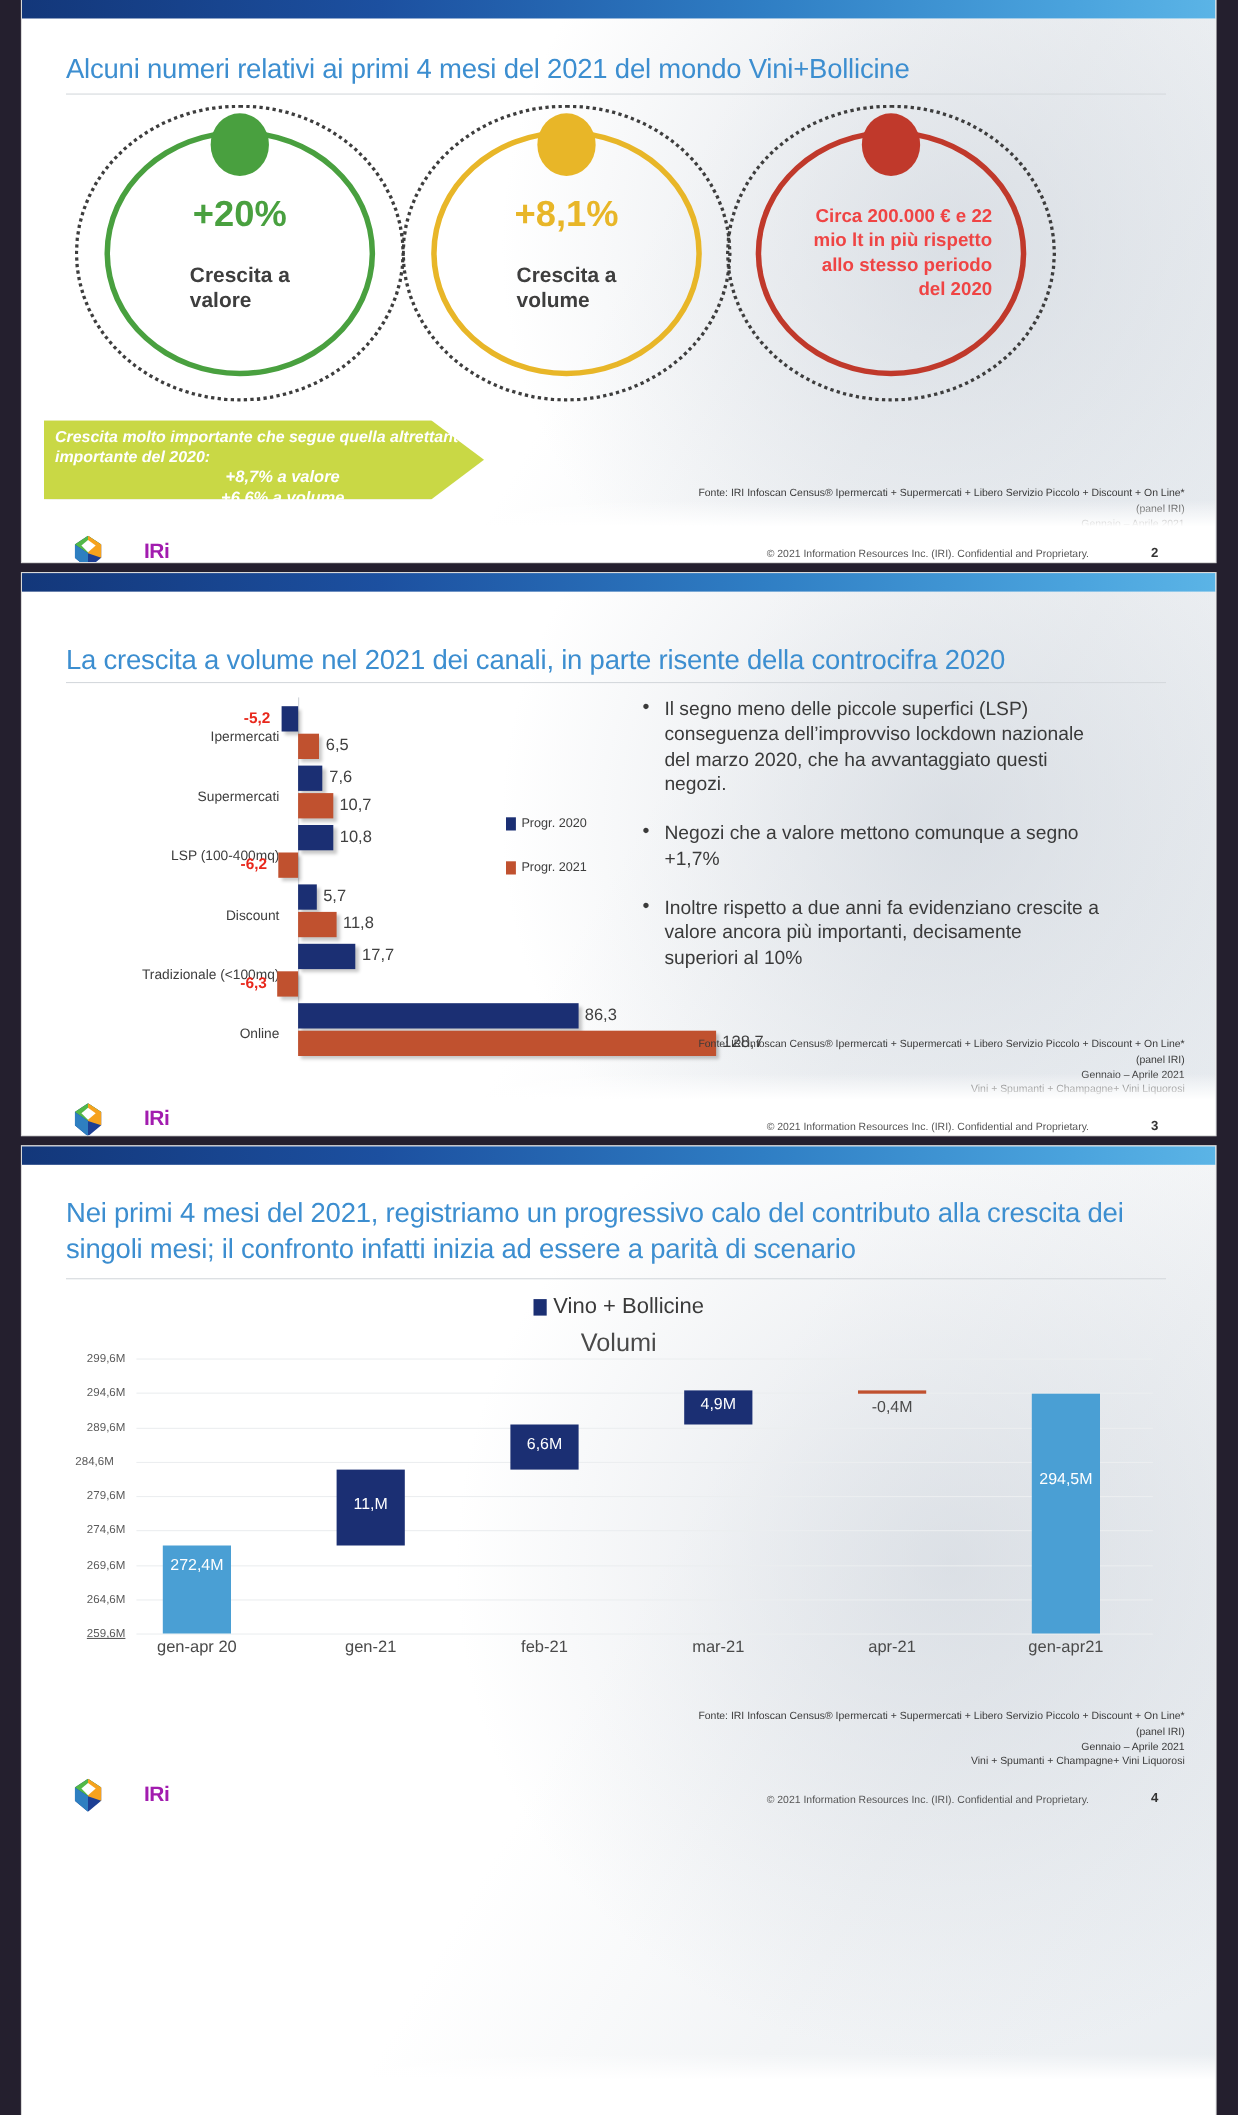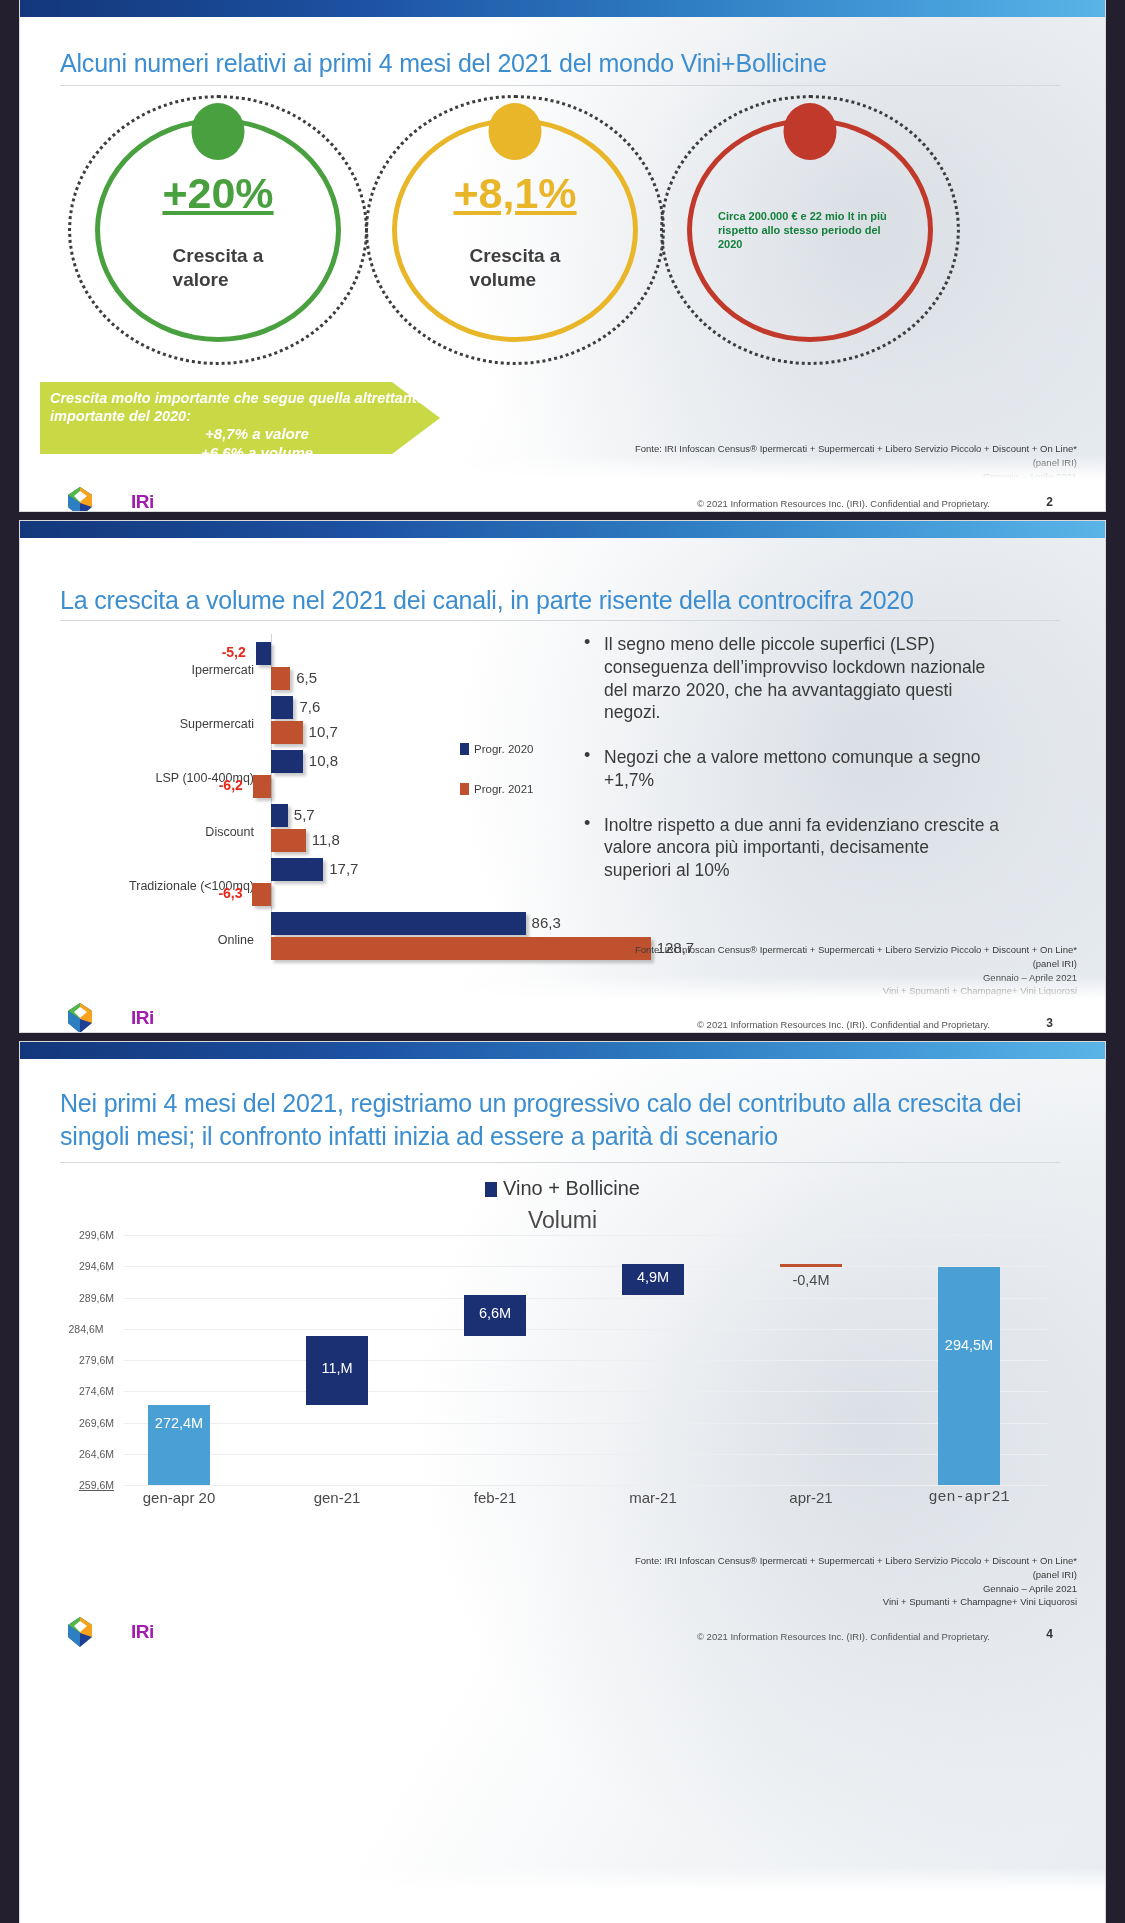--- a/index.html
+++ b/index.html
@@ -60,23 +60,23 @@
   }
   .ring{
     position:absolute;left:27px;top:23px;width:246px;height:224px;
     border:5px solid;border-radius:50%;box-sizing:border-box;
     display:flex;flex-direction:column;align-items:center;justify-content:center;
   }
   .knob{
     position:absolute;left:50%;top:8px;transform:translateX(-50%);
     width:53px;height:57px;border-radius:50%;
   }
-  .big-pct{font-size:43px;font-weight:bold;margin-bottom:26px;text-decoration:underline;}
+  .big-pct{font-size:33px;font-weight:bold;margin-bottom:26px;}
   .sub-txt{font-size:19px;font-weight:bold;color:#3e3e3e;text-align:left;line-height:1.22;}
-  .red-stack{font-size:11px;font-weight:bold;color:#15803d;text-align:left;line-height:1.30;padding:0 26px;}
+  .red-stack{font-size:17px;font-weight:bold;color:#ef4444;text-align:right;line-height:1.30;padding:0 26px;}
 
   .arrow-banner{
     position:absolute;left:20px;top:365px;width:400px;height:72px;
     background:#c9d845;
     clip-path:polygon(0 0, 88% 0, 100% 50%, 88% 100%, 0 100%);
     filter:drop-shadow(3px 4px 4px rgba(0,0,0,.25));
     color:#ffffff;font-style:italic;font-weight:bold;font-size:14.5px;
     padding:8px 10px 0 10px;box-sizing:border-box;line-height:1.22;
   }
   .arrow-banner .lead{display:block;}
@@ -360,21 +360,21 @@
           <div class="xlab" style="left: 595px;">mar-21</div>
           <div class="wbar" style="left: 722px;">
             <div class="rect" style="top: 65.375px; height: 3px; background: rgb(192, 81, 47);"></div>
             <div class="lab" style="top: 73.375px; color: rgb(74, 74, 74);">-0,4M</div>
           </div>
           <div class="xlab" style="left: 753px;">apr-21</div>
           <div class="wbar" style="left: 880px;">
             <div class="rect" style="top: 67.875px; height: 218.125px; background: rgb(74, 159, 212);"></div>
             <div class="lab" style="top: 137.875px; color: rgb(255, 255, 255);">294,5M</div>
           </div>
-          <div class="xlab" style="left: 911px; font-family: Liberation Mono, monospace;">gen-apr21</div>
+          <div class="xlab" style="left: 911px;">gen-apr21</div>
         </div>
 
       <div class="source">
         <div>Fonte: IRI Infoscan Census® Ipermercati + Supermercati + Libero Servizio Piccolo + Discount + On Line* (panel IRI)</div>
         <div>Gennaio – Aprile 2021</div>
         <div>Vini + Spumanti + Champagne+ Vini Liquorosi</div>
       </div>
 
       <div class="footbar"></div>
       <div class="iri-logo">

